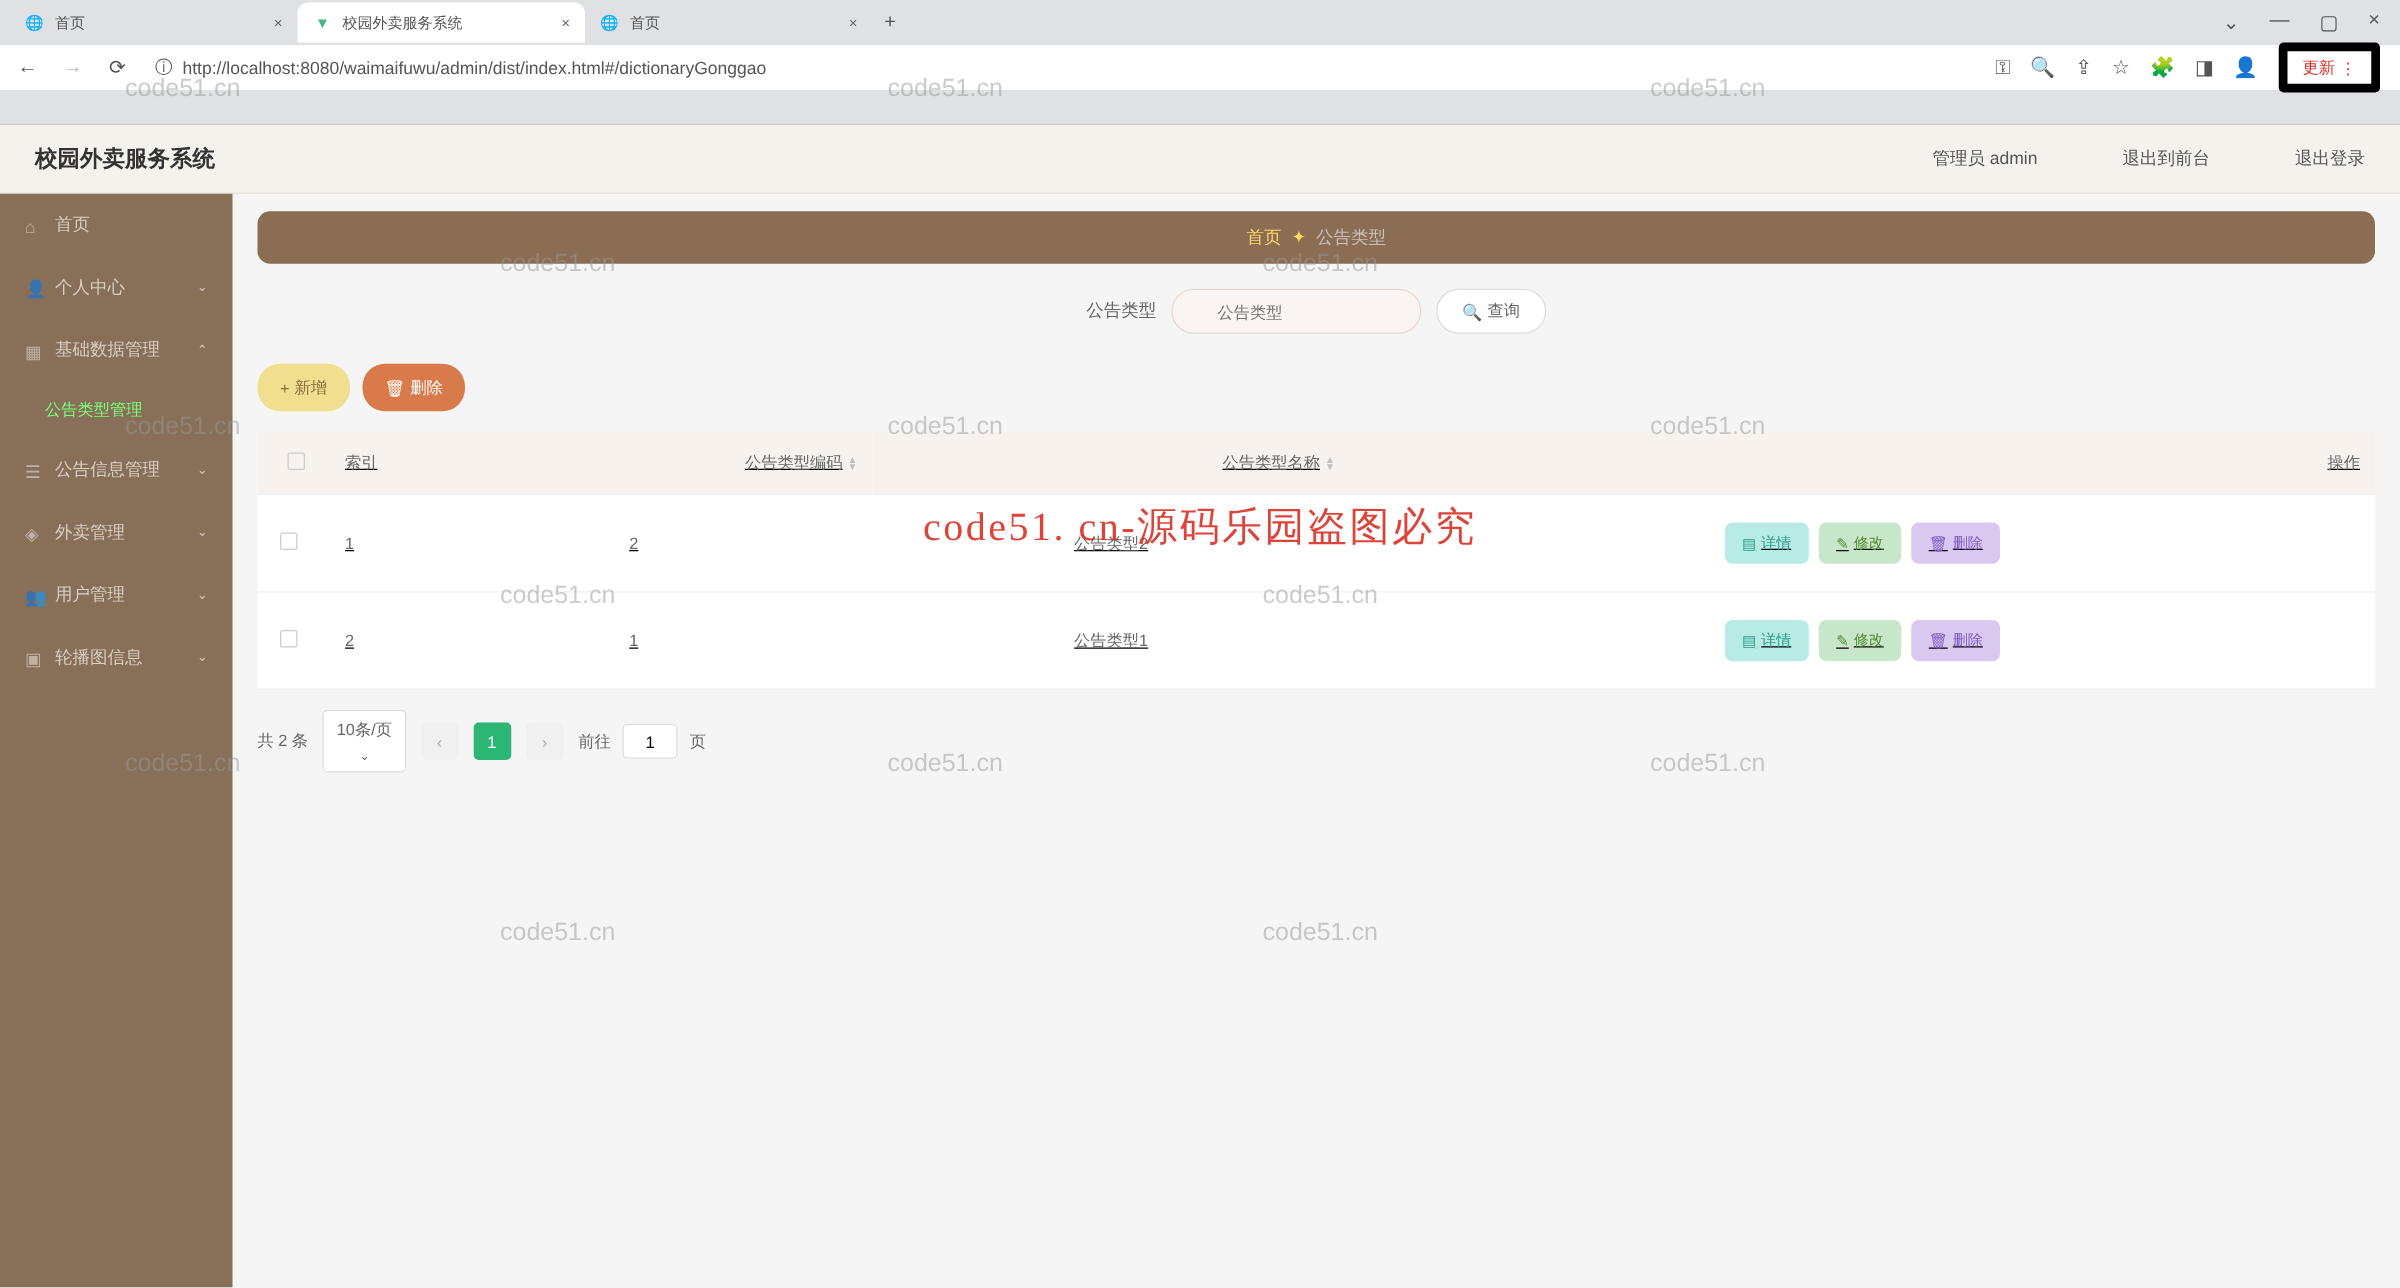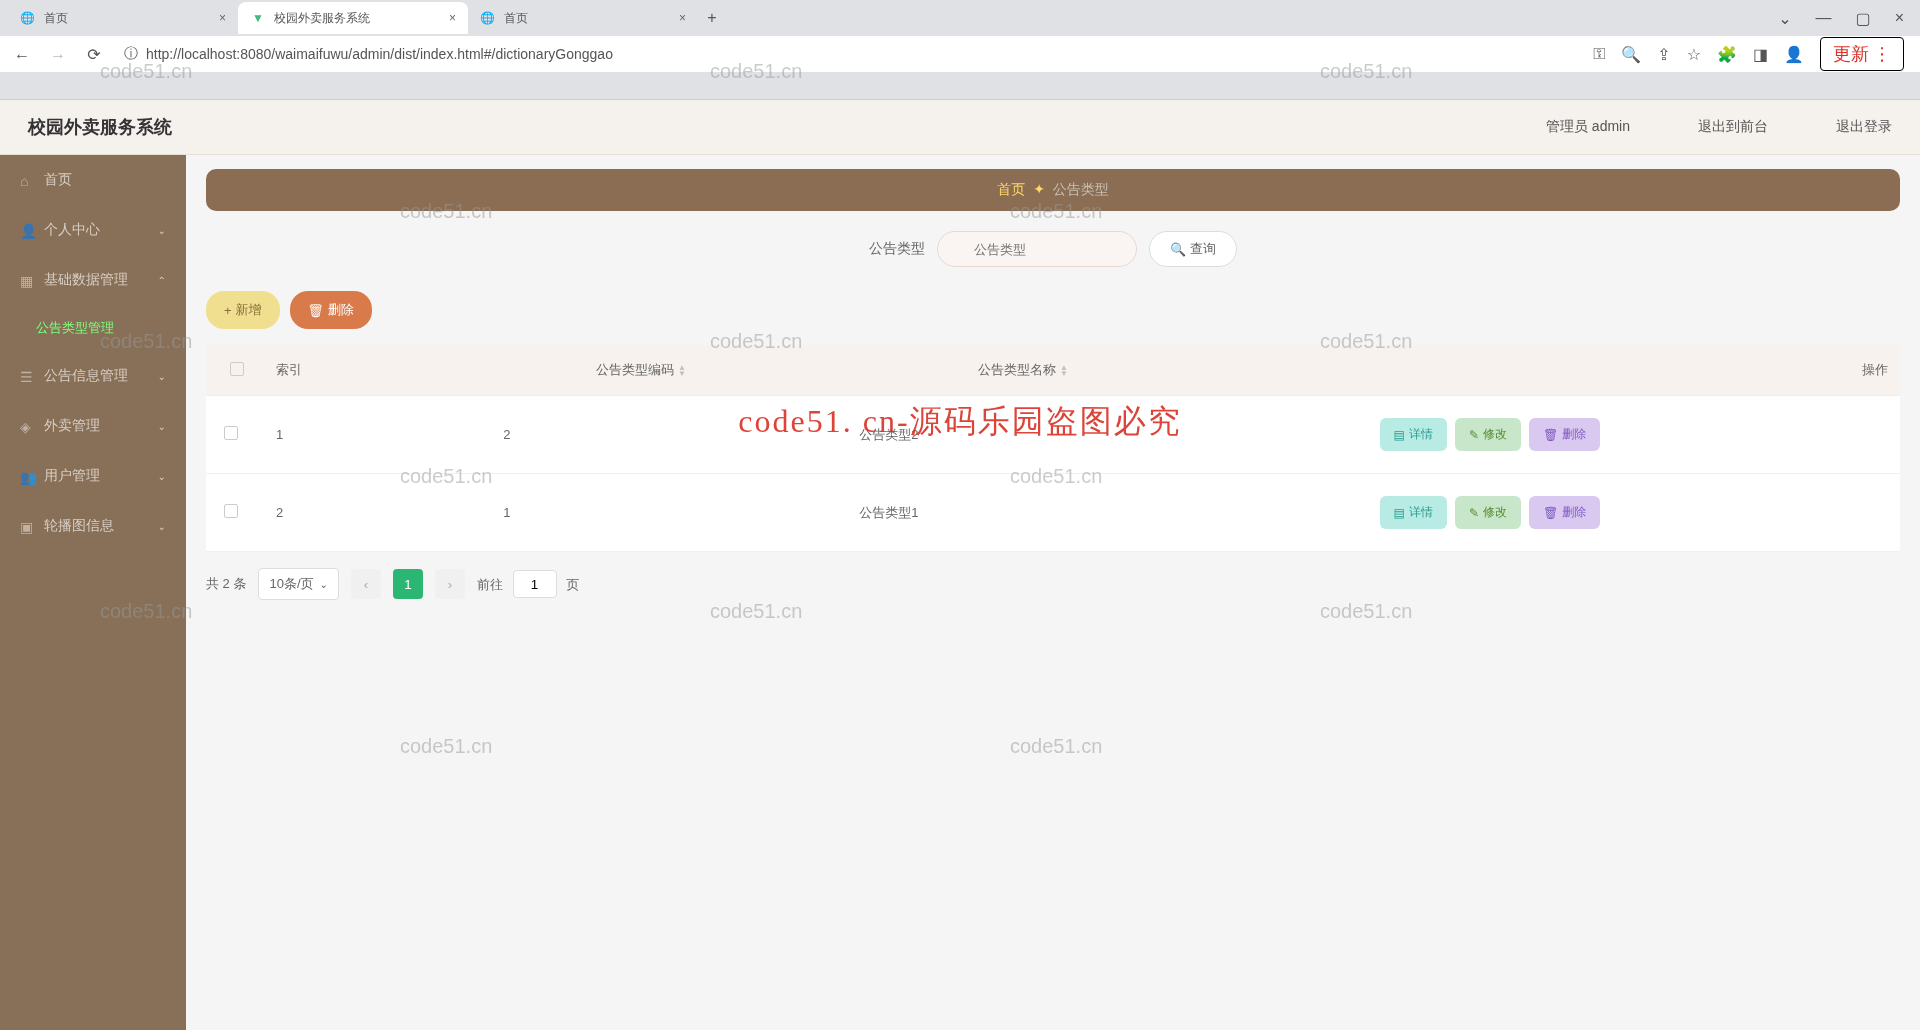--- a/index.html
+++ b/index.html
@@ -11,21 +11,21 @@
 .tab { display: flex; align-items: center; padding: 0 12px; height: 32px; border-radius: 8px 8px 0 0; font-size: 12px; color: #555; gap: 8px; min-width: 230px; position: relative; }
 .tab.active { background: #fff; }
 .tab .close { margin-left: auto; color: #666; cursor: pointer; }
 .tab-icon { width: 16px; height: 16px; display: inline-flex; align-items: center; justify-content: center; }
 .newtab { width: 28px; height: 28px; display: flex; align-items: center; justify-content: center; color: #555; cursor: pointer; }
 .win-controls { margin-left: auto; display: flex; gap: 24px; padding-right: 16px; color: #555; }
 .addr-row { display: flex; align-items: center; height: 36px; background: #fff; padding: 0 8px; gap: 8px; }
 .nav-btn { width: 28px; height: 28px; display: flex; align-items: center; justify-content: center; color: #555; border-radius: 50%; cursor: pointer; }
 .addr-bar { flex: 1; display: flex; align-items: center; gap: 8px; padding: 0 8px; font-size: 14px; color: #555; }
 .addr-icons { display: flex; gap: 16px; align-items: center; color: #555; padding-right: 8px; }
-.update-btn { border: 1px solid #000000; color: #d93025; padding: 4px 12px; border-radius: 4px; font-size: 18px; cursor: pointer; display: flex; align-items: center; gap: 4px; }
+.update-btn { border: 7px solid #000000; color: #d93025; padding: 4px 12px; border-radius: 4px; font-size: 13px; cursor: pointer; display: flex; align-items: center; gap: 4px; }
 .bookmarks-row { display: flex; align-items: center; height: 28px; padding: 0 16px; gap: 16px; font-size: 13px; color: #555; background: #fff; border-top: 1px solid #eee; }
 .bookmark { display: flex; align-items: center; gap: 6px; cursor: pointer; }
 .bookmark .folder-icon { width: 16px; height: 16px; background: #ffd966; border-radius: 2px; }
 .other-bookmarks { margin-left: auto; }
 
 
 .app-header { height: 55px; background: #f5f1ed; display: flex; align-items: center; padding: 0 28px; border-bottom: 1px solid #e8e0d8; }
 .app-title { font-size: 18px; font-weight: bold; color: #333; }
 .header-right { margin-left: auto; display: flex; gap: 28px; font-size: 14px; color: #555; }
 .header-right span { cursor: pointer; margin-left: 40px; }
@@ -52,36 +52,36 @@
 .search-input { width: 200px; height: 36px; border: 1px solid #e8d9d0; background: #faf5f2; border-radius: 18px; padding: 0 16px 0 36px; font-size: 13px; color: #b8a89a; outline: none; position: relative; }
 .search-wrap { position: relative; }
 .search-wrap::before { content: "🔍"; position: absolute; left: 12px; top: 50%; transform: translateY(-50%); font-size: 12px; opacity: 0.4; }
 .query-btn { height: 36px; padding: 0 20px; border: 1px solid #ddd; background: #fff; border-radius: 18px; font-size: 13px; color: #666; cursor: pointer; display: flex; align-items: center; gap: 4px; }
 
 .action-row { display: flex; gap: 10px; margin-bottom: 16px; }
 .btn-add { background: #f0df8e; color: #8a6d3b; border: none; padding: 10px 18px; border-radius: 18px; font-size: 13px; cursor: pointer; display: flex; align-items: center; gap: 4px; }
 .btn-del-top { background: #d97a4a; color: #fff; border: none; padding: 10px 18px; border-radius: 18px; font-size: 13px; cursor: pointer; display: flex; align-items: center; gap: 4px; }
 
 
-.table { width: 100%; border-collapse: collapse; background: #fff; }
+.table { width: 100%; border-collapse: collapse; background: #fff; text-decoration: underline; }
 .table th { background: #f7f2ee; padding: 16px 12px; font-size: 13px; font-weight: normal; color: #666; border-bottom: 1px solid #eee; text-align: right; }
 .table td { padding: 22px 12px; font-size: 13px; color: #666; border-bottom: 1px solid #f0f0f0; text-align: center; }
 .table .chk-col { width: 50px; }
 .table .idx-col { width: 60px; text-align: left; padding-left: 20px; }
 .table th.idx-col { text-align: left; }
 .sort-caret { display: inline-flex; flex-direction: column; font-size: 8px; line-height: 6px; color: #c0c0c0; margin-left: 4px; vertical-align: middle; }
 .op-btns { display: flex; gap: 8px; justify-content: center; }
 .btn-detail { background: #b8ebe3; color: #2a9d8f; border: none; padding: 8px 14px; border-radius: 6px; font-size: 12px; cursor: pointer; display: flex; align-items: center; gap: 4px; }
 .btn-edit { background: #c8e6c9; color: #558b2f; border: none; padding: 8px 14px; border-radius: 6px; font-size: 12px; cursor: pointer; display: flex; align-items: center; gap: 4px; }
 .btn-del { background: #d9c9f0; color: #7e57c2; border: none; padding: 8px 14px; border-radius: 6px; font-size: 12px; cursor: pointer; display: flex; align-items: center; gap: 4px; }
 .checkbox { width: 14px; height: 14px; border: 1px solid #ccc; display: inline-block; border-radius: 2px; cursor: pointer; }
 
 
 .pagination { display: flex; align-items: center; gap: 12px; margin-top: 16px; font-size: 13px; color: #666; }
-.page-size { border: 1px solid #ddd; padding: 6px 10px; border-radius: 4px; background: #fff; cursor: pointer; display: flex; align-items: center; gap: 6px; }
+.page-size { border: 1px solid #ddd; padding: 6px 10px; border-radius: 4px; background: #fff; cursor: pointer; display: flex; align-items: center; gap: 6px; flex-direction: column; }
 .page-btn { width: 30px; height: 30px; border: none; background: #f0f0f0; color: #aaa; border-radius: 4px; cursor: pointer; display: flex; align-items: center; justify-content: center; }
 .page-btn.active { background: #2bb673; color: #fff; }
 .page-jump input { width: 44px; height: 28px; border: 1px solid #ddd; border-radius: 4px; text-align: center; margin: 0 6px; }
 
 
 .watermark { position: absolute; color: #999; font-size: 20px; opacity: 0.5; pointer-events: none; font-family: Arial; }
 .watermark-big { position: absolute; color: #d93025; font-size: 32px; opacity: 0.9; pointer-events: none; left: 50%; transform: translateX(-50%); top: 400px; font-family: "SimSun"; letter-spacing: 2px; }
 </style>
 </head>
 <body>

